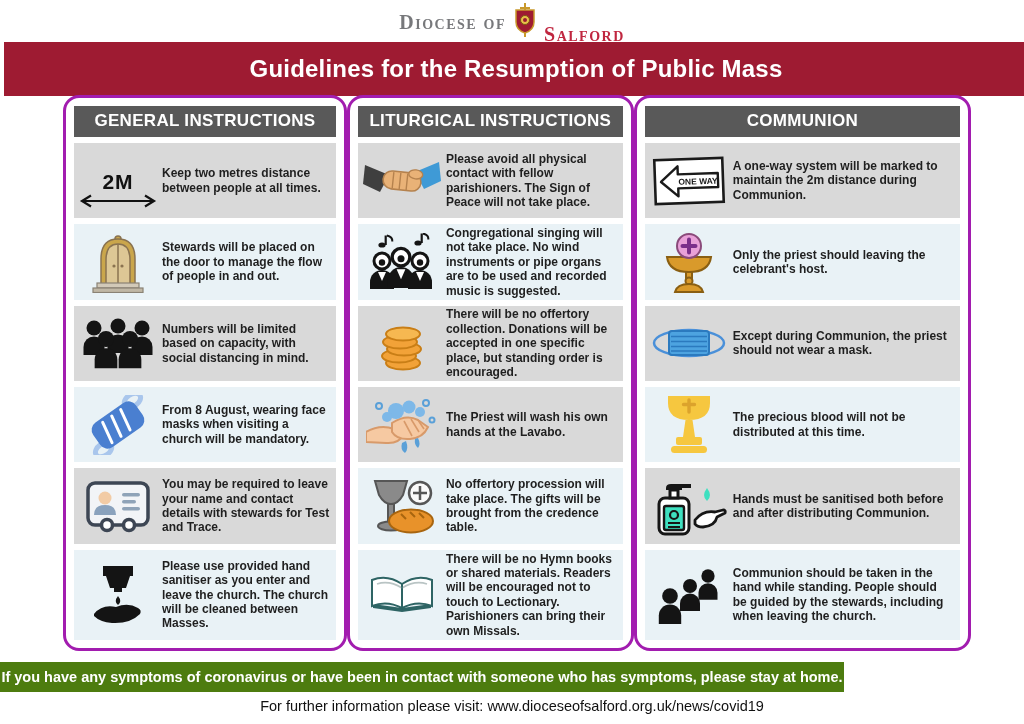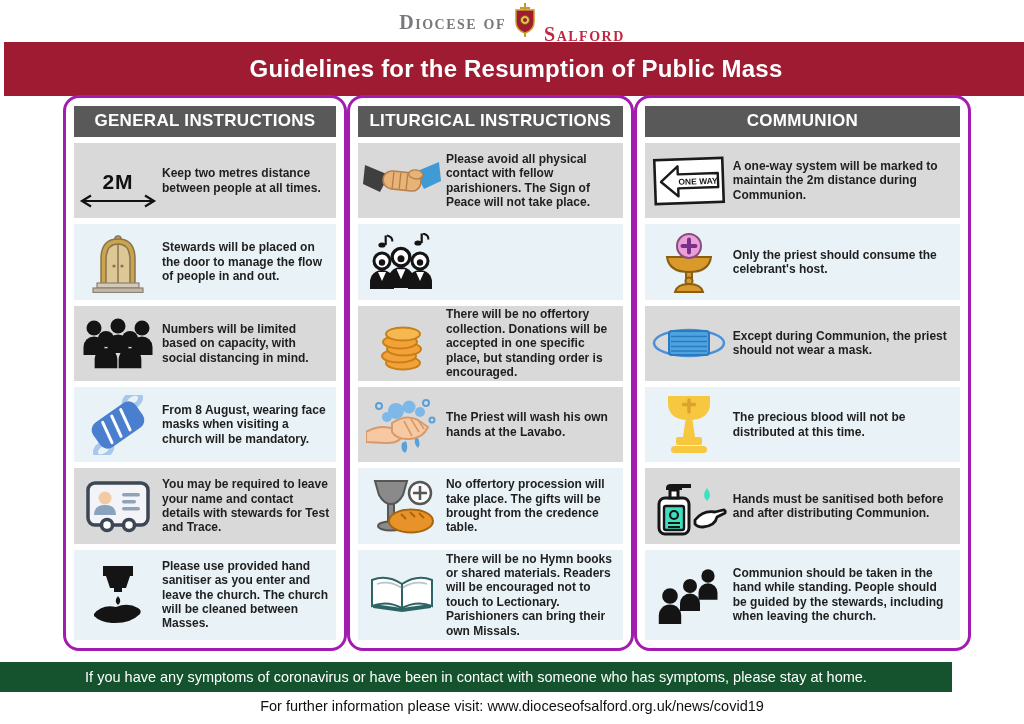--- a/index.html
+++ b/index.html
@@ -19,21 +19,21 @@
   .col-header{flex:0 0 auto;background:#595959;color:#fff;font-weight:bold;font-size:17px;text-align:center;padding:5px 0 6px;letter-spacing:.3px;}
   .row{display:flex;align-items:center;margin-top:6px;flex:1 1 0;overflow:hidden;}
   .row.tall{flex:1.2 1 0;}
   .bg-gray{background:#d9d9d9;}
   .bg-blue{background:#e9f2f6;}
   .icon-box{flex:0 0 88px;display:flex;align-items:center;justify-content:center;}
   .row-text{flex:1;font-size:12px;font-weight:bold;color:#1f1f1f;line-height:1.2;padding-right:6px;}
   .twoM{display:flex;flex-direction:column;align-items:center;}
   .twoM-label{font-size:21px;font-weight:bold;color:#111;letter-spacing:1px;margin-top:17px;}
   
-  .warn-band{position:absolute;top:662px;left:0;width:952px;height:30px;background:#14532d;color:#fff;display:flex;align-items:center;justify-content:center;font-weight:normal;font-size:14.5px;}
+  .warn-band{position:absolute;top:662px;left:0;width:844px;height:30px;background:#4d7c0f;color:#fff;display:flex;align-items:center;justify-content:center;font-weight:bold;font-size:14.5px;}
   .info-line{position:absolute;top:698px;left:0;width:1024px;text-align:center;font-weight:normal;font-size:14.5px;color:#111;}
 </style>
 </head>
 <body>
 
 <div class="logo-bar">
   <span class="logo-prefix">Diocese of</span>
   <span><svg width="24" height="34" viewBox="0 0 24 34">
     <rect x="11" y="0" width="2" height="34" fill="#c9992b"></rect>
         <rect x="7" y="4" width="10" height="2" fill="#c9992b"></rect>
@@ -180,20 +180,21 @@
               <path d="M21.8 2.5 q6 1.2 5.5 6" stroke="#141414" stroke-width="2" fill="none"></path>
           <ellipse cx="53" cy="10" rx="3.6" ry="2.6"></ellipse>
               <rect x="55.6" y="0.5" width="2.2" height="9.5"></rect>
               <path d="M57.8 0.5 q6 1.2 5.5 6" stroke="#141414" stroke-width="2" fill="none"></path>
         </g>
         <use href="#ic8f" transform="translate(17,26)"></use>
         <use href="#ic8f" transform="translate(55,26)"></use>
         <use href="#ic8f" transform="translate(36,22) scale(1.1)"></use>
       </svg>
         </div>
+      <div class="row-text">Congregational singing will not take place. No wind instruments or pipe organs are to be used and recorded music is suggested.</div>
     </div>
 
     <div class="row bg-gray">
       <div class="icon-box">
           <svg width="64" height="58" viewBox="0 0 64 58">
         <g stroke="#c97e16" stroke-width="2">
           <ellipse cx="33" cy="49" rx="17" ry="6.5" fill="#f2a238"></ellipse>
           <ellipse cx="29" cy="42" rx="17" ry="6.5" fill="#f2a238"></ellipse>
           <ellipse cx="34" cy="35" rx="17" ry="6.5" fill="#f2a238"></ellipse>
           <ellipse cx="30" cy="28" rx="17" ry="6.5" fill="#f2a238"></ellipse>
@@ -280,21 +281,21 @@
         <g fill="#d99a2b" stroke="#8a5f12" stroke-width="2">
           <path d="M9 27 H53 Q51 42 31 42 Q11 42 9 27 Z"></path>
           <path d="M28 42 H34 V48 H28 Z"></path>
           <circle cx="31" cy="51" r="3.5"></circle>
           <path d="M17 62 Q19 54 31 54 Q43 54 45 62 Z"></path>
         </g>
         <circle cx="31" cy="16" r="12" fill="#e9a0d8" stroke="#8a4a7a" stroke-width="2"></circle>
         <path d="M31 9.5 V22.5 M24.5 16 H37.5" stroke="#7b2f8a" stroke-width="4" stroke-linecap="round"></path>
       </svg>
         </div>
-      <div class="row-text">Only the priest should consume the celebrant's host.</div>
+      <div class="row-text">Only the priest should leaving the celebrant's host.</div>
     </div>
 
     <div class="row bg-gray">
       <div class="icon-box">
           <svg width="78" height="42" viewBox="0 0 78 42">
         <ellipse cx="39" cy="21" rx="35" ry="13" fill="none" stroke="#4a90d9" stroke-width="2.5"></ellipse>
         <rect x="19" y="9" width="40" height="24" rx="3" fill="#4da3e0" stroke="#2b7abf" stroke-width="2"></rect>
         <path d="M21 14.5 H57 M21 19.5 H57 M21 24.5 H57 M21 29 H57" stroke="#2b7abf" stroke-width="1.6"></path>
       </svg>
         </div>

